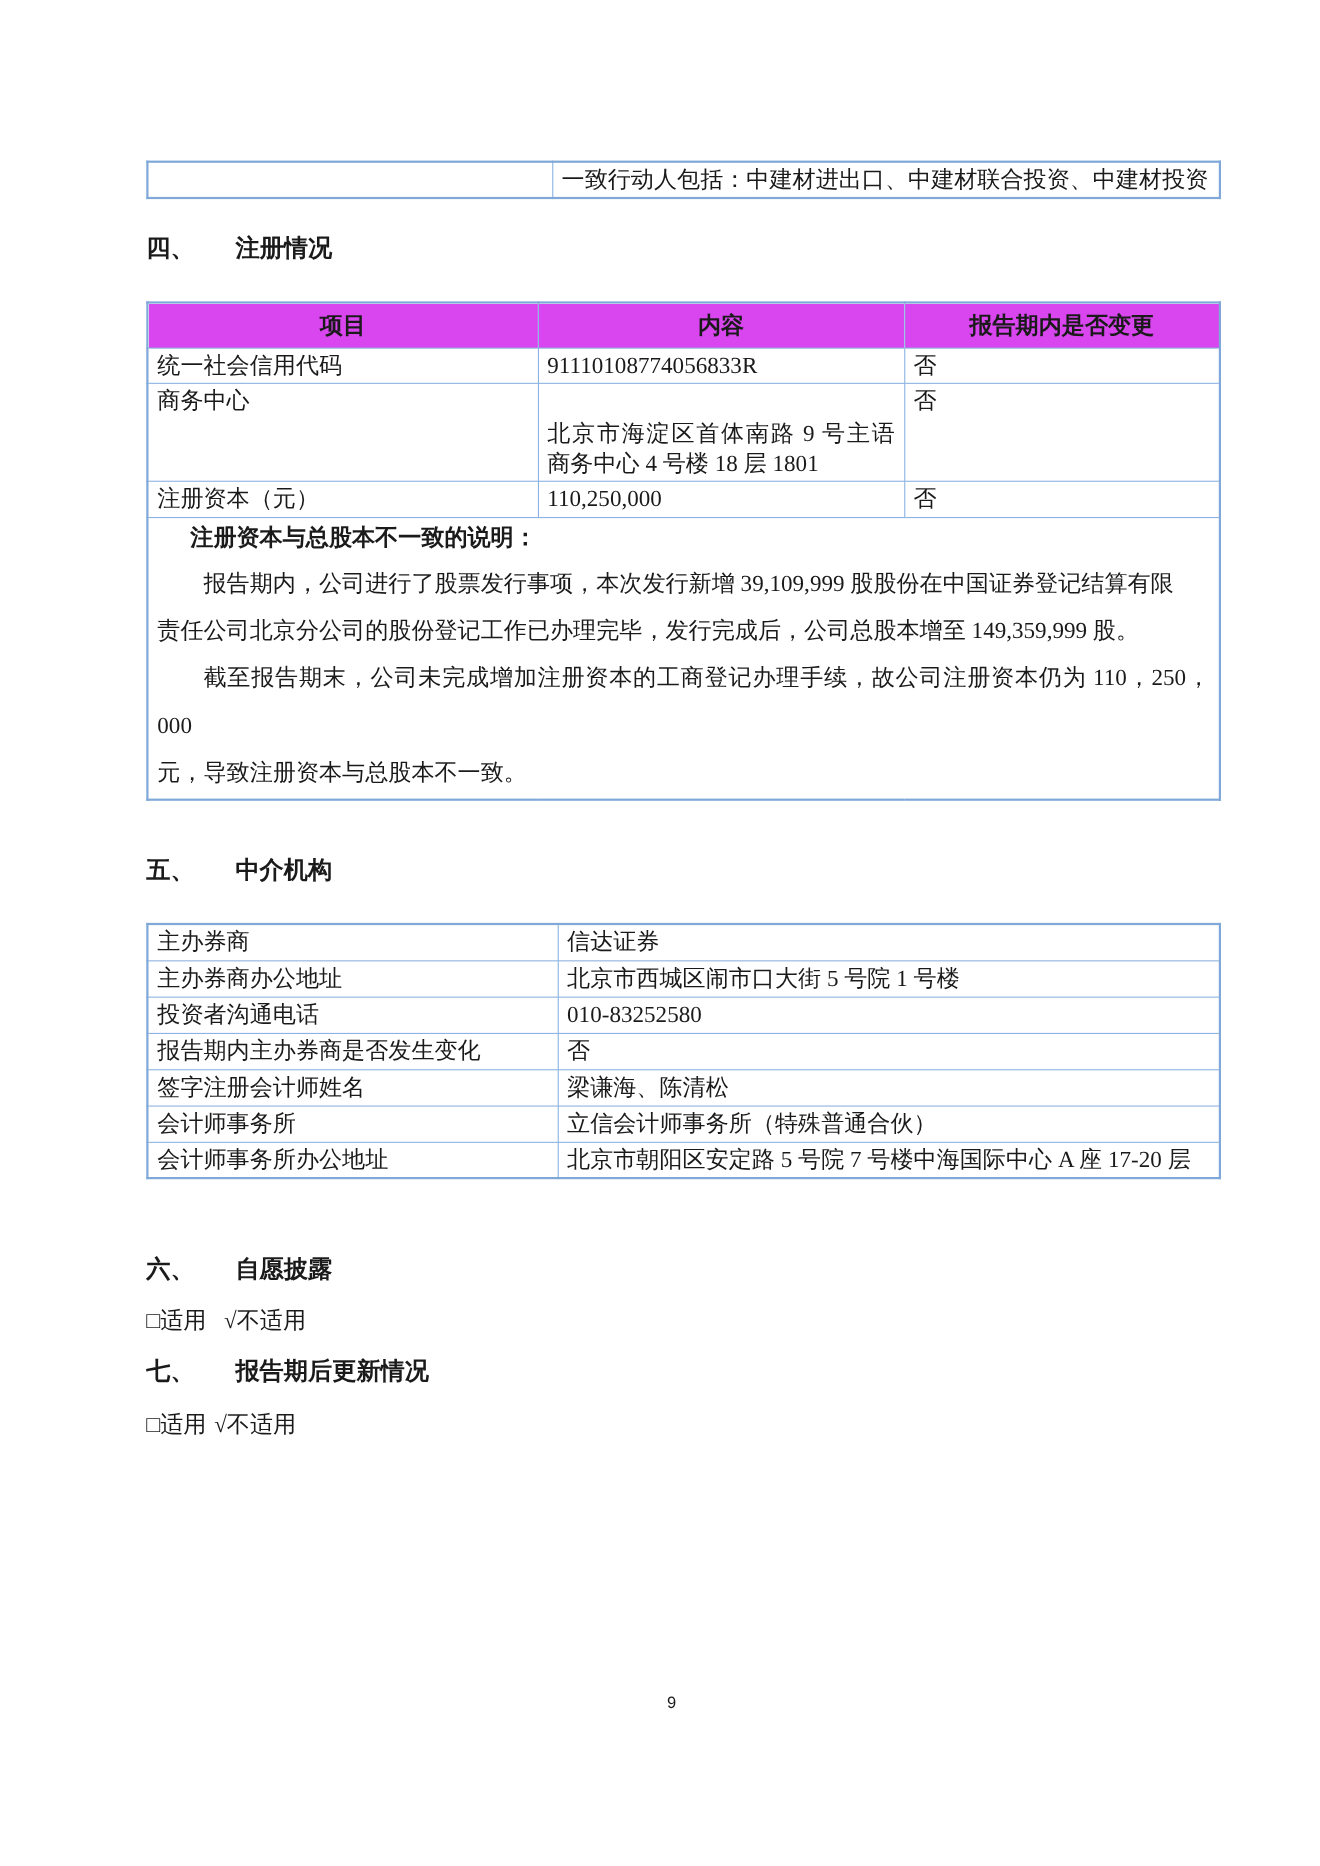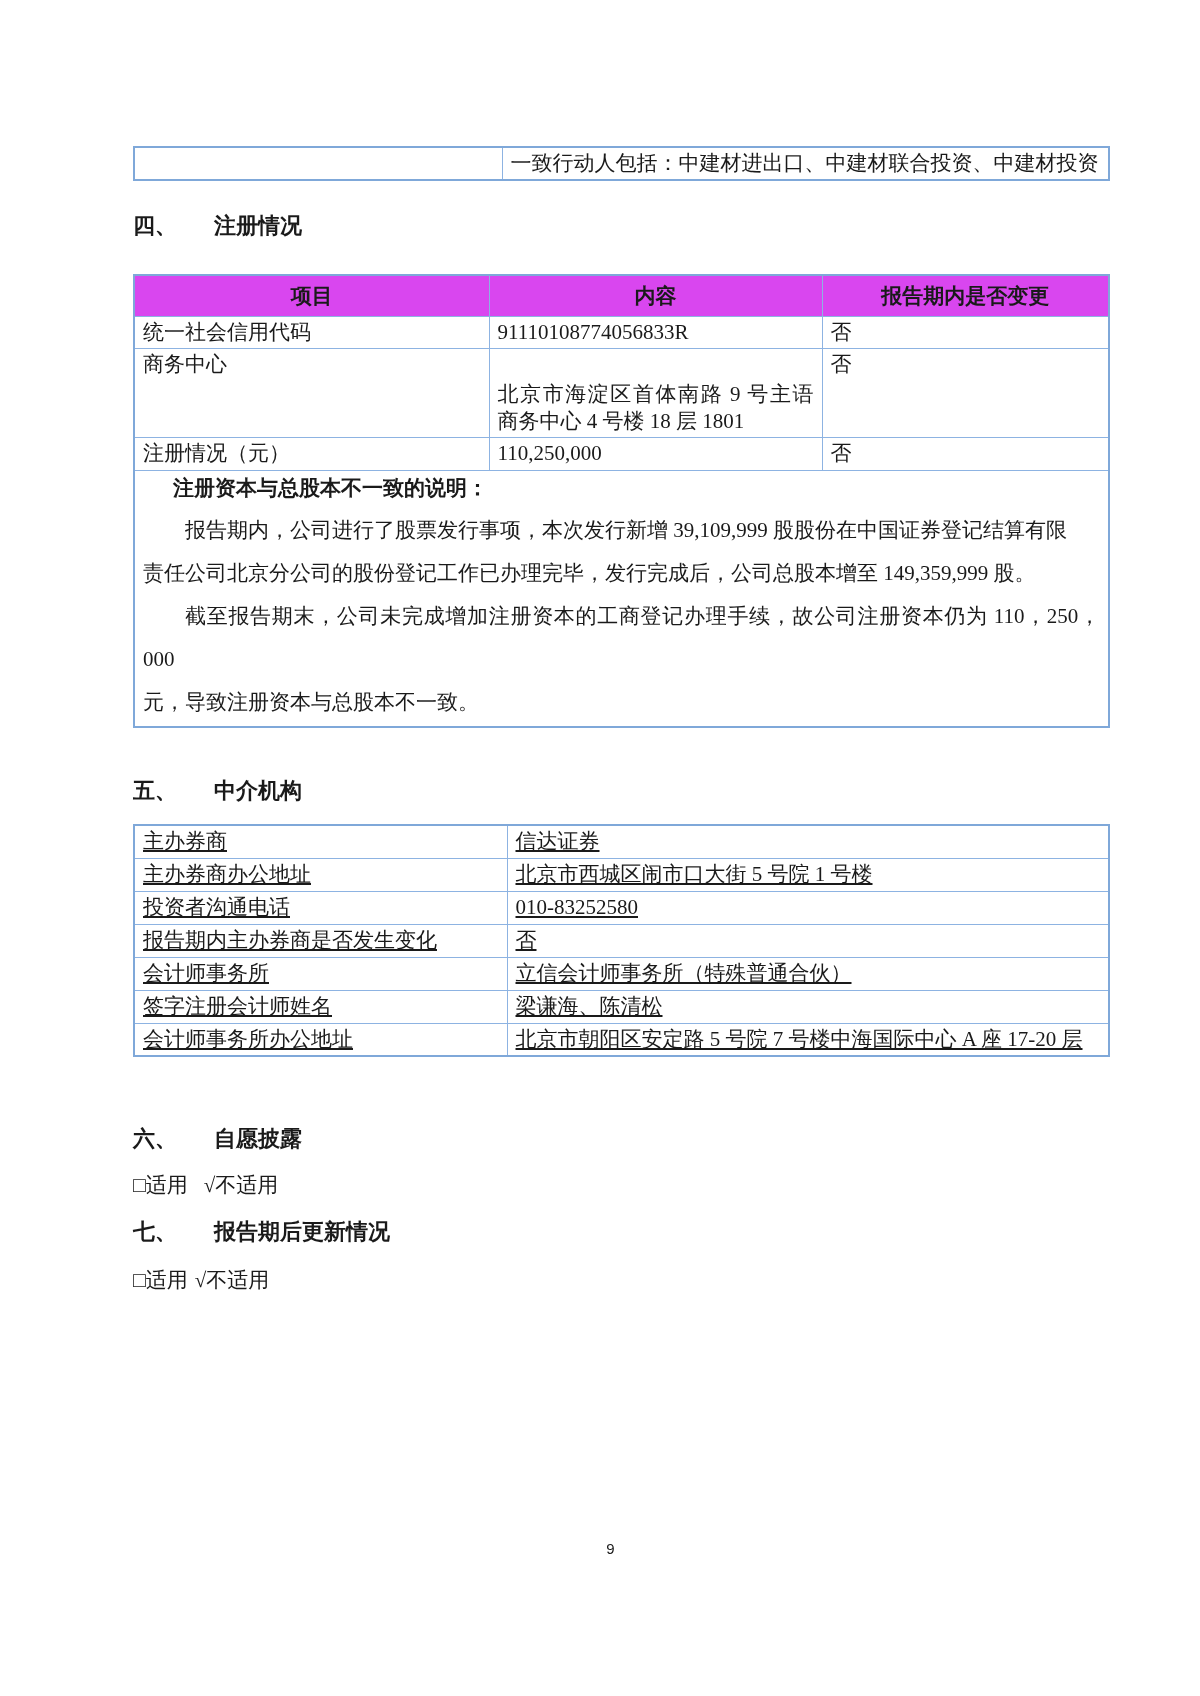--- a/index.html
+++ b/index.html
@@ -71,21 +71,21 @@
   .sec-heading {
     font-size: 22px;
     font-weight: bold;
     line-height: 30px;
     white-space: nowrap;
   }
   .sec-num { display: inline-block; width: 81px; }
   .mt-h4 { margin-top: 30px; }
   .mt-t1 { margin-top: 33px; }
   .mt-h5 { margin-top: 48px; }
-  .mt-t2 { margin-top: 18px; text-decoration: underline; }
+  .mt-t2 { margin-top: 33px; }
   .mt-h6 { margin-top: 67px; }
   .mt-cb1 { margin-top: 18px; }
   .mt-h7 { margin-top: 19px; }
   .mt-cb2 { margin-top: 20px; }
   
   .cb-line { font-size: 21px; line-height: 26px; }
   .cb-gap-wide { margin-left: 16px; }
   .cb-gap-narrow { margin-left: 7px; }
   
   .page-number {
@@ -140,21 +140,21 @@
       </tr>
       <tr class="h62">
         <td>商务中心</td>
         <td>
           <span class="addr-line1">北京市海淀区首体南路 9 号主语</span>
           <span class="addr-line2">商务中心 4 号楼 18 层 1801</span>
         </td>
         <td>否</td>
       </tr>
       <tr class="h33">
-        <td>注册情况（元）</td>
+        <td>注册资本（元）</td>
         <td class="num-right">110,250,000</td>
         <td>否</td>
       </tr>
       <tr>
         <td class="note-cell" colspan="3">
           <div class="note-title">注册资本与总股本不一致的说明：</div>
           <div class="note-line indent">报告期内，公司进行了股票发行事项，本次发行新增 39,109,999 股股份在中国证券登记结算有限</div>
           <div class="note-line">责任公司北京分公司的股份登记工作已办理完毕，发行完成后，公司总股本增至 149,359,999 股。</div>
           <div class="note-line indent">截至报告期末，公司未完成增加注册资本的工商登记办理手续，故公司注册资本仍为 110，250，000</div>
           <div class="note-line">元，导致注册资本与总股本不一致。</div>
@@ -183,28 +183,28 @@
       </tr>
       <tr class="h33">
         <td>投资者沟通电话</td>
         <td>010-83252580</td>
       </tr>
       <tr class="h33">
         <td>报告期内主办券商是否发生变化</td>
         <td>否</td>
       </tr>
       <tr class="h33">
+        <td>签字注册会计师姓名</td>
+        <td>梁谦海、陈清松</td>
+      </tr>
+      <tr class="h33">
         <td>会计师事务所</td>
         <td>立信会计师事务所（特殊普通合伙）</td>
       </tr>
       <tr class="h33">
-        <td>签字注册会计师姓名</td>
-        <td>梁谦海、陈清松</td>
-      </tr>
-      <tr class="h33">
         <td>会计师事务所办公地址</td>
         <td>北京市朝阳区安定路 5 号院 7 号楼中海国际中心 A 座 17-20 层</td>
       </tr>
     </tbody>
       </table>
 
     <div class="sec-heading mt-h6">
       <span class="sec-num">六、</span><span>自愿披露</span>
     </div>
     <div class="cb-line mt-cb1">

